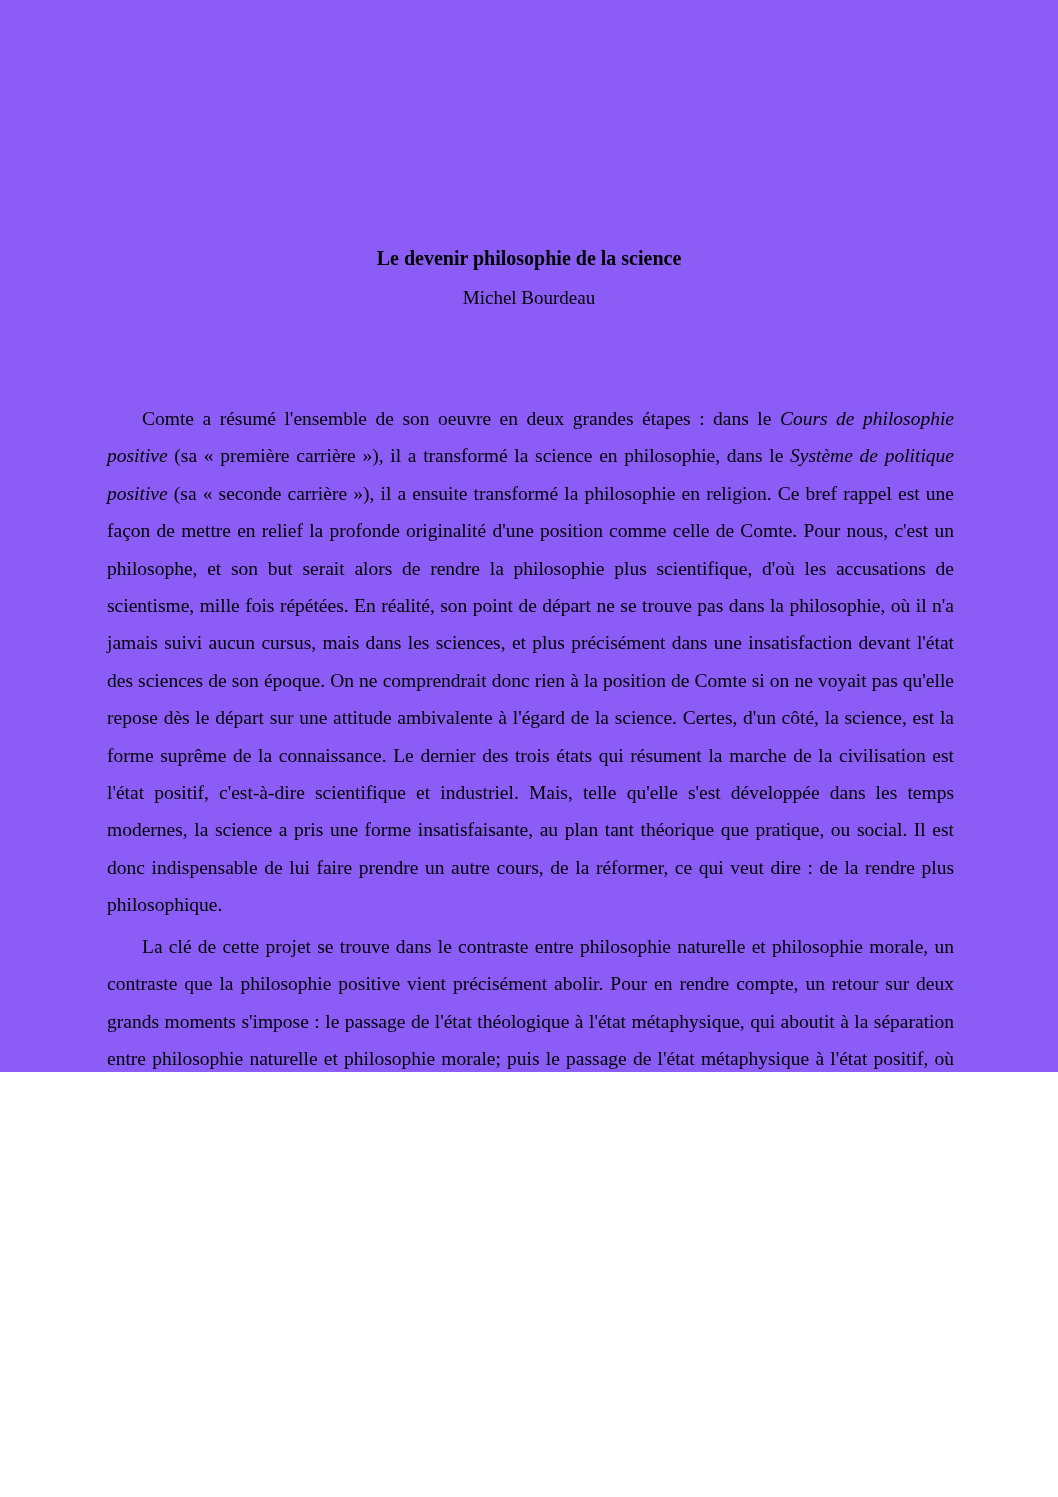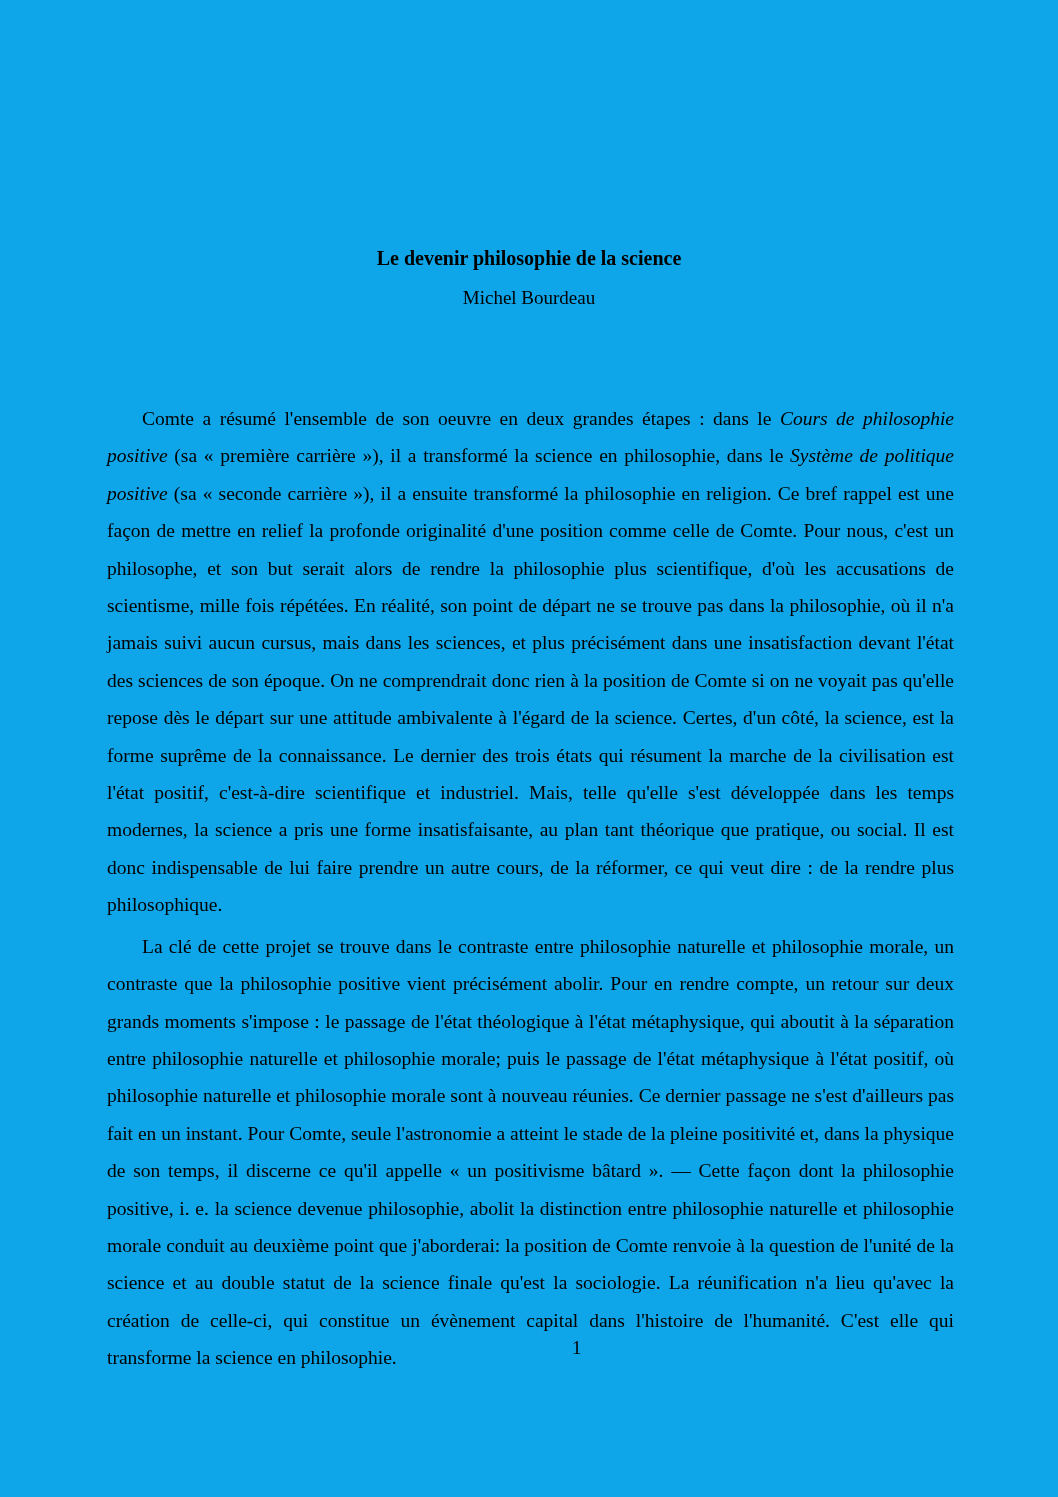--- a/index.html
+++ b/index.html
@@ -3,22 +3,22 @@
 <meta charset="utf-8">
 <style>
   html, body {
     margin: 0;
     padding: 0;
     background: #ffffff;
   }
   .page {
     position: relative;
     width: 1058px;
-    height: 1497px;
-    background: #0ea5e9;
+    height: 1072px;
+    background: #8b5cf6;
     color: #000000;
     font-family: "Liberation Serif", "DejaVu Serif", serif;
     box-sizing: border-box;
     padding-top: 246px;
     overflow: hidden;
   }
   .doc-title {
     margin: 0;
     font-size: 20px;
     font-weight: bold;

